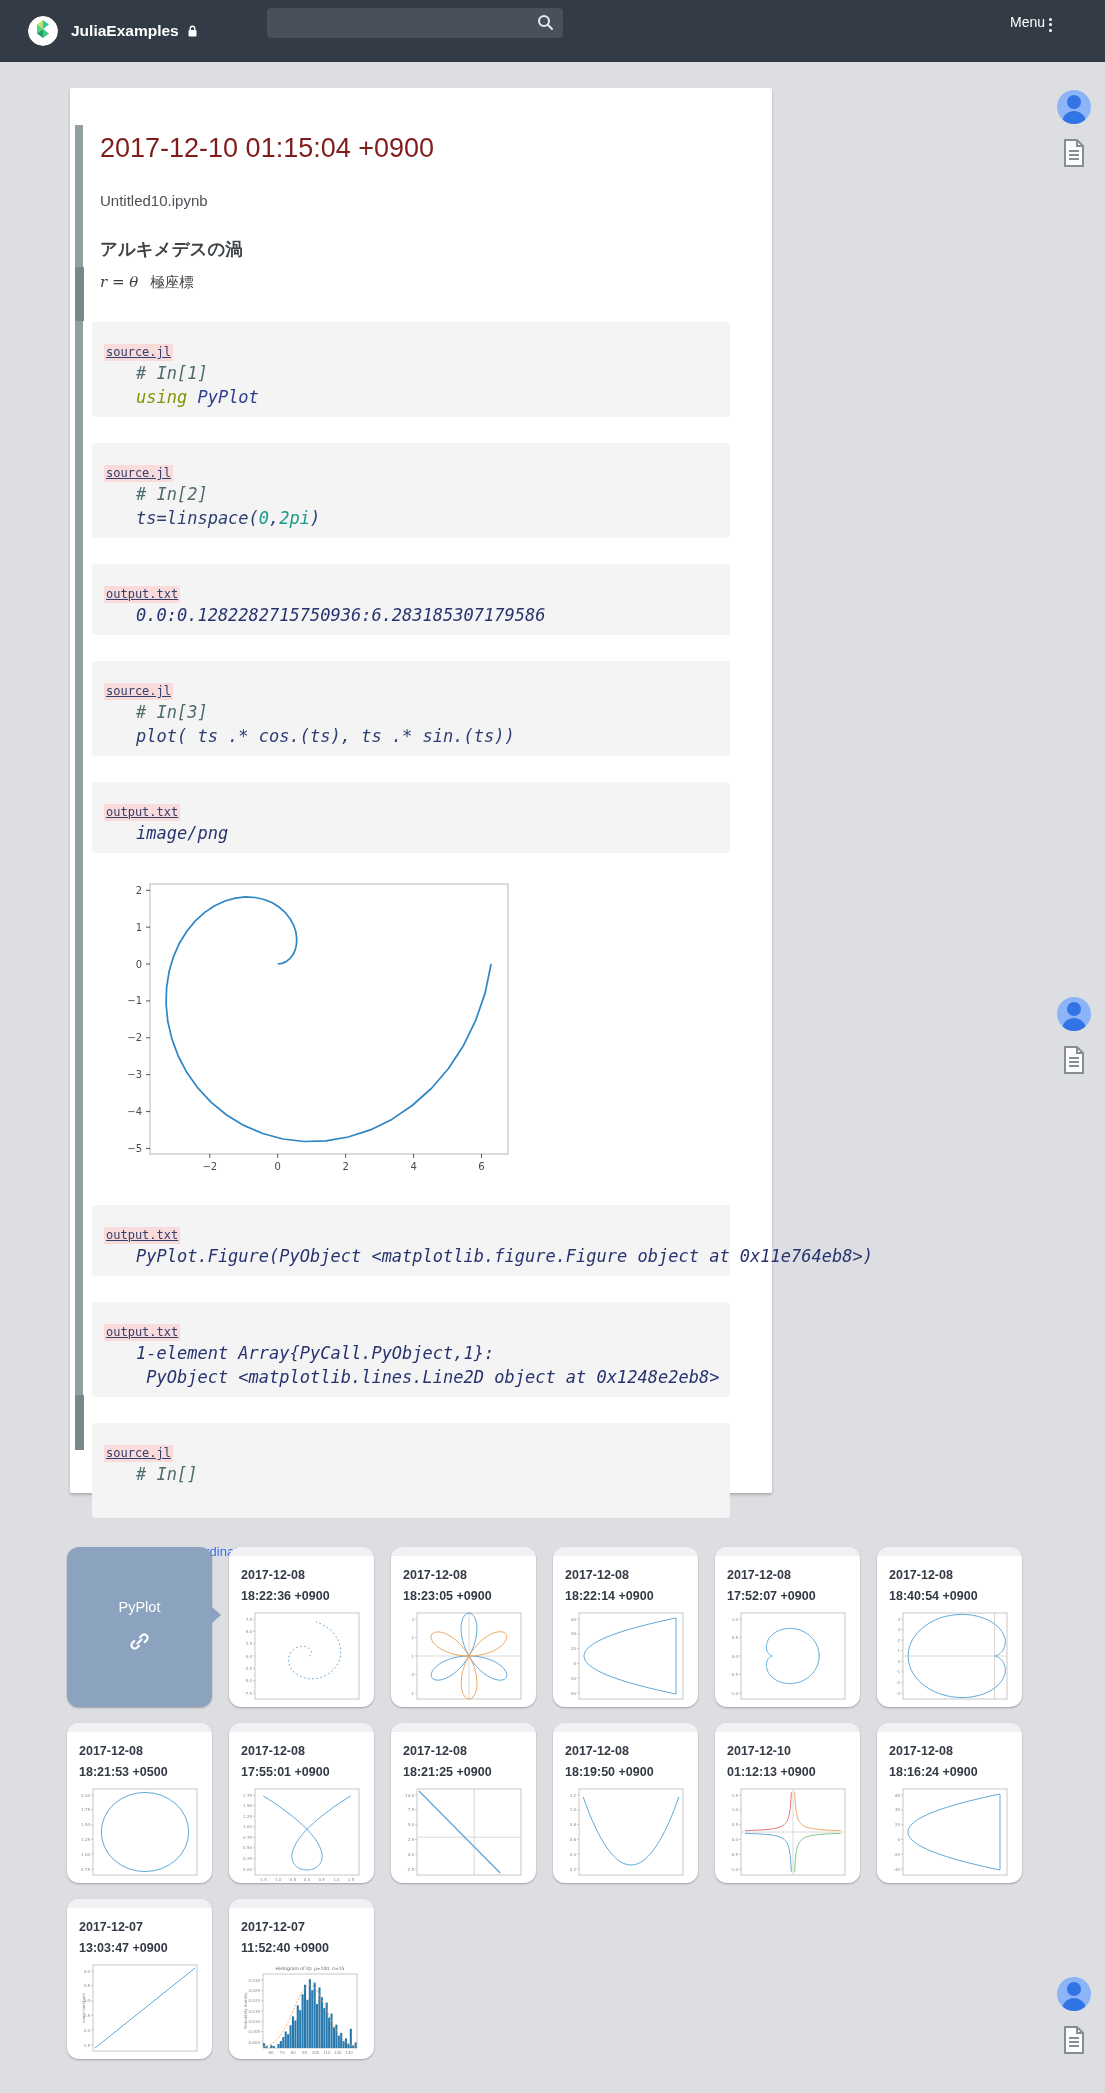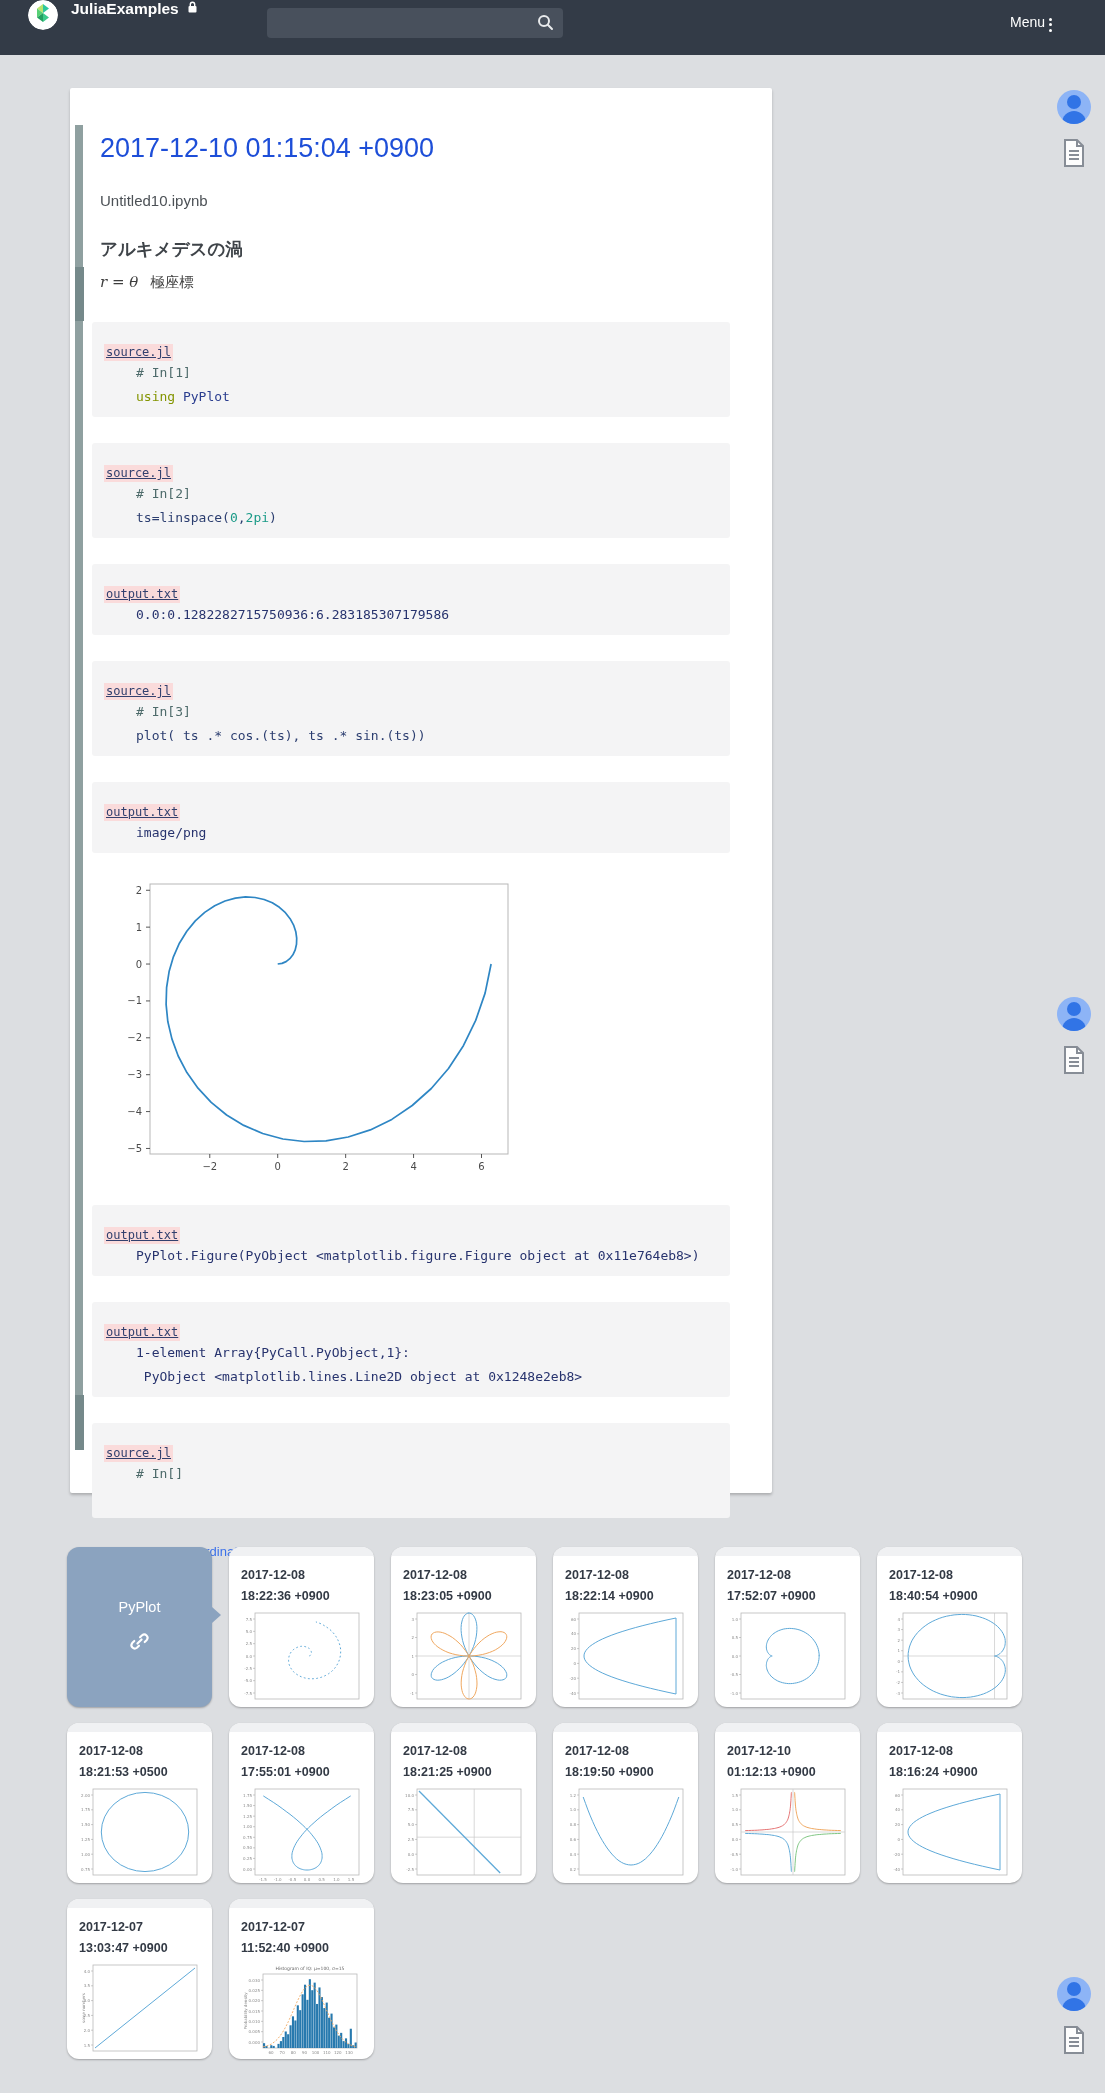--- a/index.html
+++ b/index.html
@@ -1,45 +1,45 @@
 <!DOCTYPE html>
 <html><head>
 <meta charset="utf-8">
 <style>
   html,body{margin:0;padding:0;}
   body{
     width:1105px;height:2093px;position:relative;overflow:hidden;
     background:#dcdee1;font-family:"Liberation Sans",sans-serif;
   }
   
-  .hdr{position:absolute;top:0;left:0;width:1105px;height:55px;background:#333b47;display:flex;align-items:flex-start;z-index:5;}
+  .hdr{position:absolute;top:0;left:0;width:1105px;height:62px;background:#333b47;display:flex;align-items:center;z-index:5;}
   .logo{width:30px;height:30px;margin-left:28px;border-radius:50%;overflow:hidden;flex:0 0 auto;cursor:pointer;}
   .site-title{color:#fff;font-weight:bold;font-size:15.5px;margin-left:13px;cursor:pointer;}
   .lock{margin-left:7px;}
   .search{position:absolute;left:267px;top:8px;width:296px;height:30px;background:#48505c;border-radius:4px;}
   .search input{position:absolute;left:10px;top:3px;width:250px;height:24px;background:transparent;border:none;outline:none;color:#e6e9ec;font-size:13px;font-family:"Liberation Sans",sans-serif;}
   .search .mag{position:absolute;right:9px;top:6px;}
   .menu-btn{position:absolute;right:60px;top:14px;color:#fff;font-size:14px;cursor:pointer;}
   .kebab{position:absolute;right:49px;top:15px;cursor:pointer;padding:0 4px;}
   .kebab i{display:block;width:3px;height:3px;border-radius:50%;background:#fff;margin:2.5px 0;}
   
   .card{position:absolute;left:70px;top:88px;width:702px;height:1405px;background:#fff;border-radius:2px;box-shadow:0 2px 3px rgba(0,0,0,0.22);}
   .vbar{position:absolute;left:5px;top:37px;width:8px;height:1325px;background:#8fa0a0;}
   .vthumb{position:absolute;left:5px;width:9px;background:#75898a;}
   .vt1{top:179px;height:54px;}
   .vt2{top:1307px;height:55px;}
   .content{position:absolute;left:22px;top:0;width:658px;}
-  h1.ptitle{margin:44px 0 0 8px;font-size:27px;line-height:32px;font-weight:400;color:#1d4ed8;}
+  h1.ptitle{margin:44px 0 0 8px;font-size:27px;line-height:32px;font-weight:400;color:#7f1d1d;}
   .fname{margin:28px 0 0 8px;font-size:15px;line-height:18px;color:#4c5156;}
   h2.phead{margin:28px 0 0 8px;font-size:17.5px;line-height:22px;font-weight:700;color:#3f4449;}
   .mathline{margin:12px 0 30px 8px;font-size:14.5px;line-height:20px;color:#444;}
   .mathline .math{font-family:"DejaVu Serif",serif;font-style:italic;margin-right:12px;font-size:15px;color:#3d3d3d;}
   .code-block{width:614px;background:#f4f4f5;border-radius:3px;padding:6px 12px 8px;margin:0 0 26px 0;font-family:"DejaVu Sans Mono",monospace;}
   .code-label{display:inline-block;font-size:12px;line-height:17px;background:#fadbdb;color:#32406e;text-decoration:underline;padding:0 2px;cursor:pointer;margin-top:16px;}
-  .code-line{font-size:13px;line-height:24px;padding-left:32px;white-space:pre;color:#2c3e70;}
+  .code-line{font-size:17px;line-height:24px;padding-left:32px;white-space:pre;color:#2c3e70;font-style:italic;}
   .tok-comment{color:#4e6b6b}
   .tok-keyword{color:#839400}
   .tok-ident{color:#2a3d8f}
   .tok-number{color:#199a87}
   .tok-plain{color:#2c3e70}
   .tok-output{color:#27336e}
   #figure{margin:4px 0 26px 8px;width:430px;height:300px;}
   .tags{margin:6px 0 0 0;font-size:13px;}
   .tags a{color:#3a70ea;text-decoration:none;margin-right:7px;cursor:pointer;}
   

